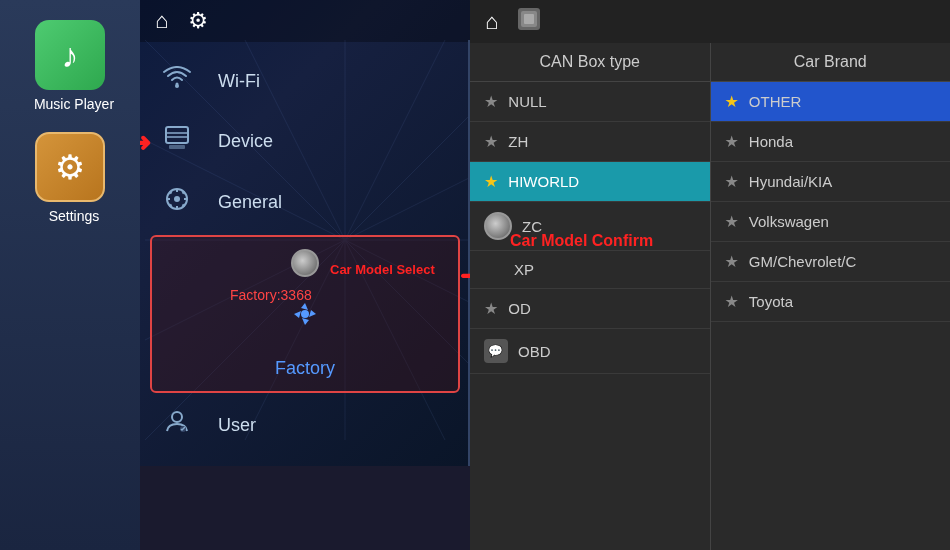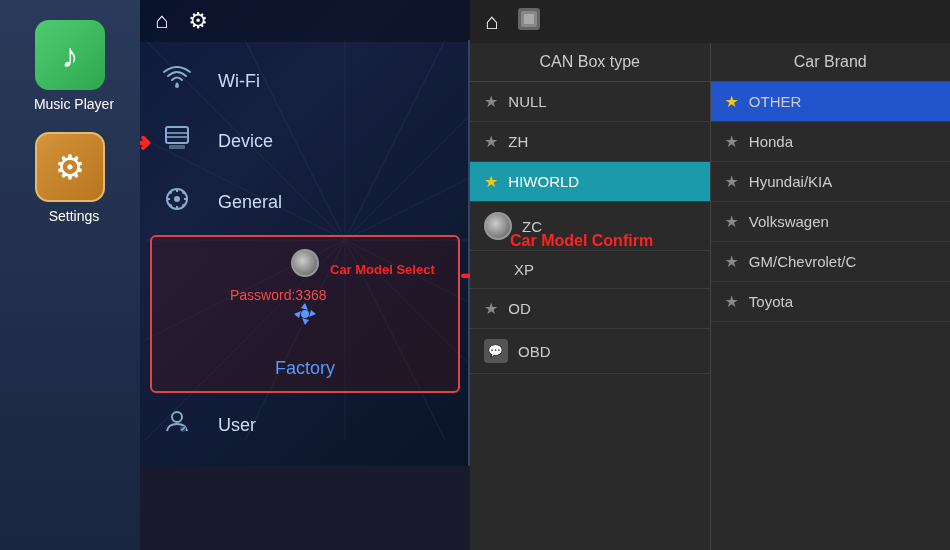--- a/index.html
+++ b/index.html
@@ -317,21 +317,21 @@
             <rect x="2" y="2" width="22" height="16" rx="2" fill="none" stroke="#88aacc" stroke-width="2"></rect>
             <line x1="2" y1="8" x2="24" y2="8" stroke="#88aacc" stroke-width="1.5"></line>
             <line x1="2" y1="12" x2="24" y2="12" stroke="#88aacc" stroke-width="1.5"></line>
             <rect x="5" y="20" width="16" height="4" rx="1" fill="#88aacc" opacity="0.5"></rect>
           </svg>
         </span>
         <span class="menu-item-label">Device</span>
       </div>
 
       <div style="position:relative;height:0;">
-        <span class="password-text">Password:3368</span>
+        <span class="password-text">Factory:3368</span>
       </div>
 
       <div class="menu-item">
         <span class="menu-item-icon">
           <svg width="26" height="26" viewBox="0 0 26 26" fill="none">
             <circle cx="13" cy="13" r="10" stroke="#88aacc" stroke-width="2"></circle>
             <circle cx="13" cy="13" r="3" fill="#88aacc"></circle>
             <path d="M13 3 L13 6 M13 20 L13 23 M3 13 L6 13 M20 13 L23 13" stroke="#88aacc" stroke-width="2"></path>
             <path d="M5.5 5.5 L7.5 7.5 M18.5 18.5 L20.5 20.5 M5.5 20.5 L7.5 18.5 M18.5 7.5 L20.5 5.5" stroke="#88aacc" stroke-width="2"></path>
           </svg>

